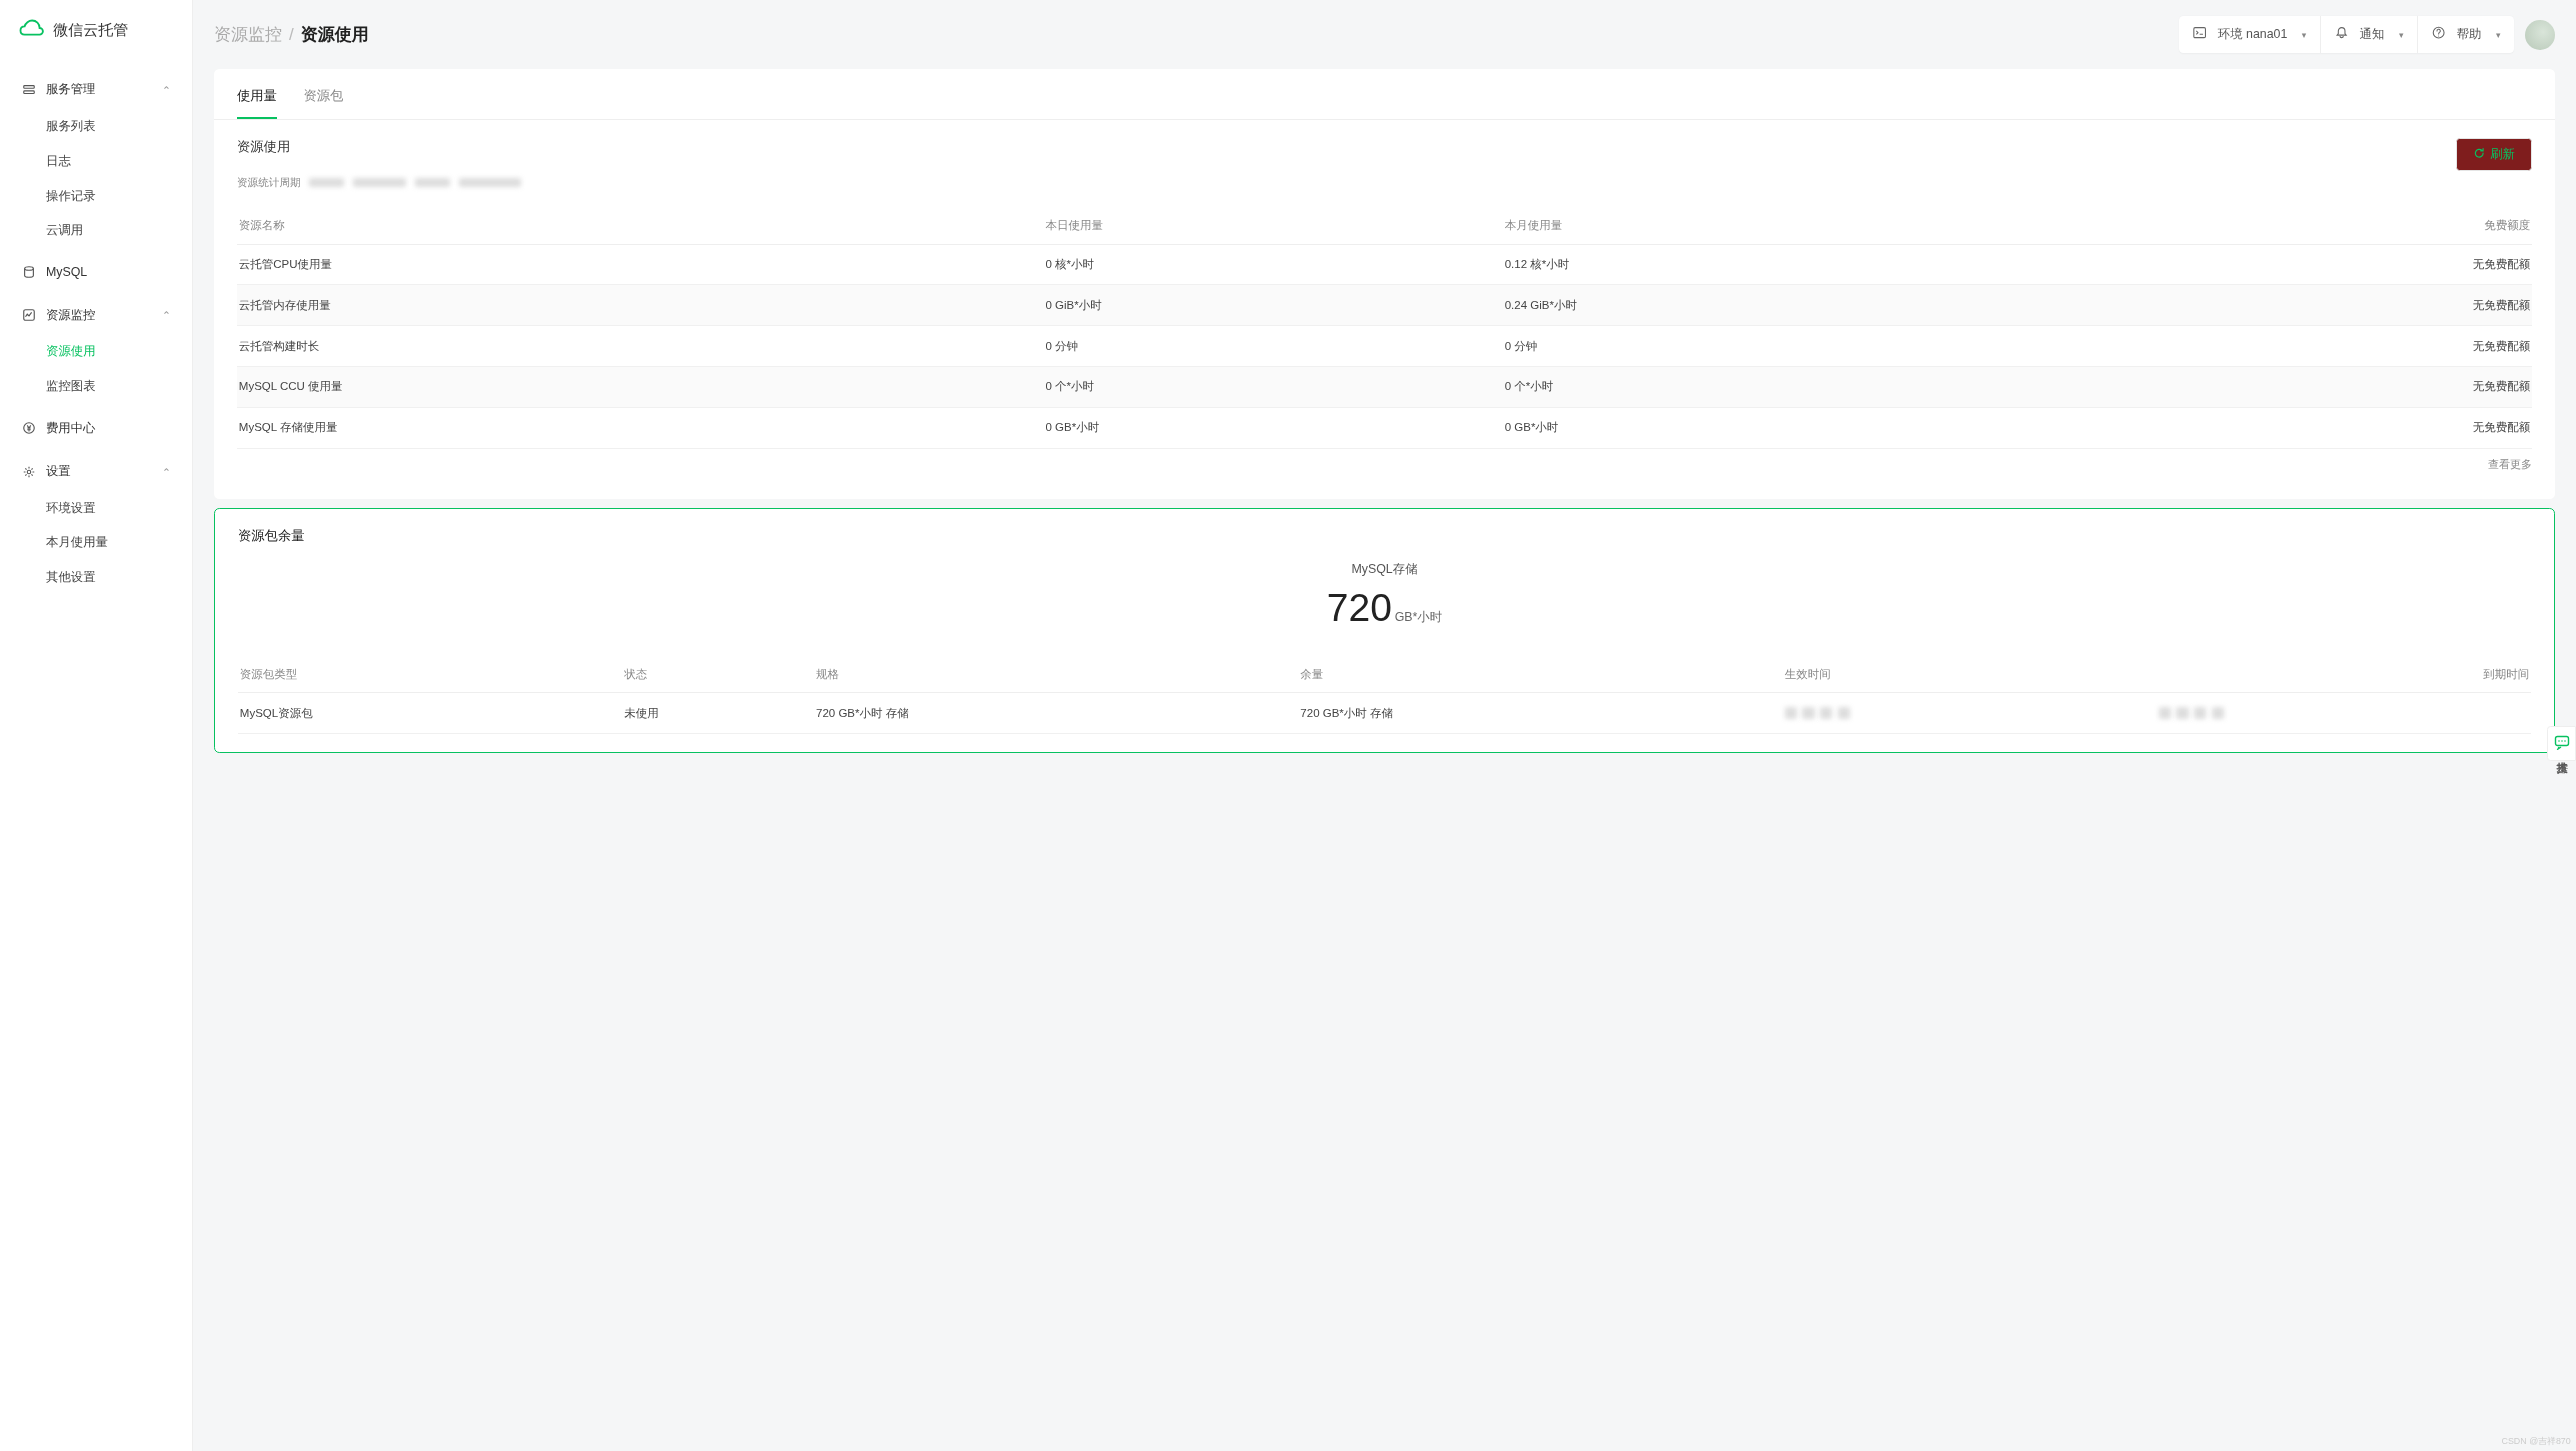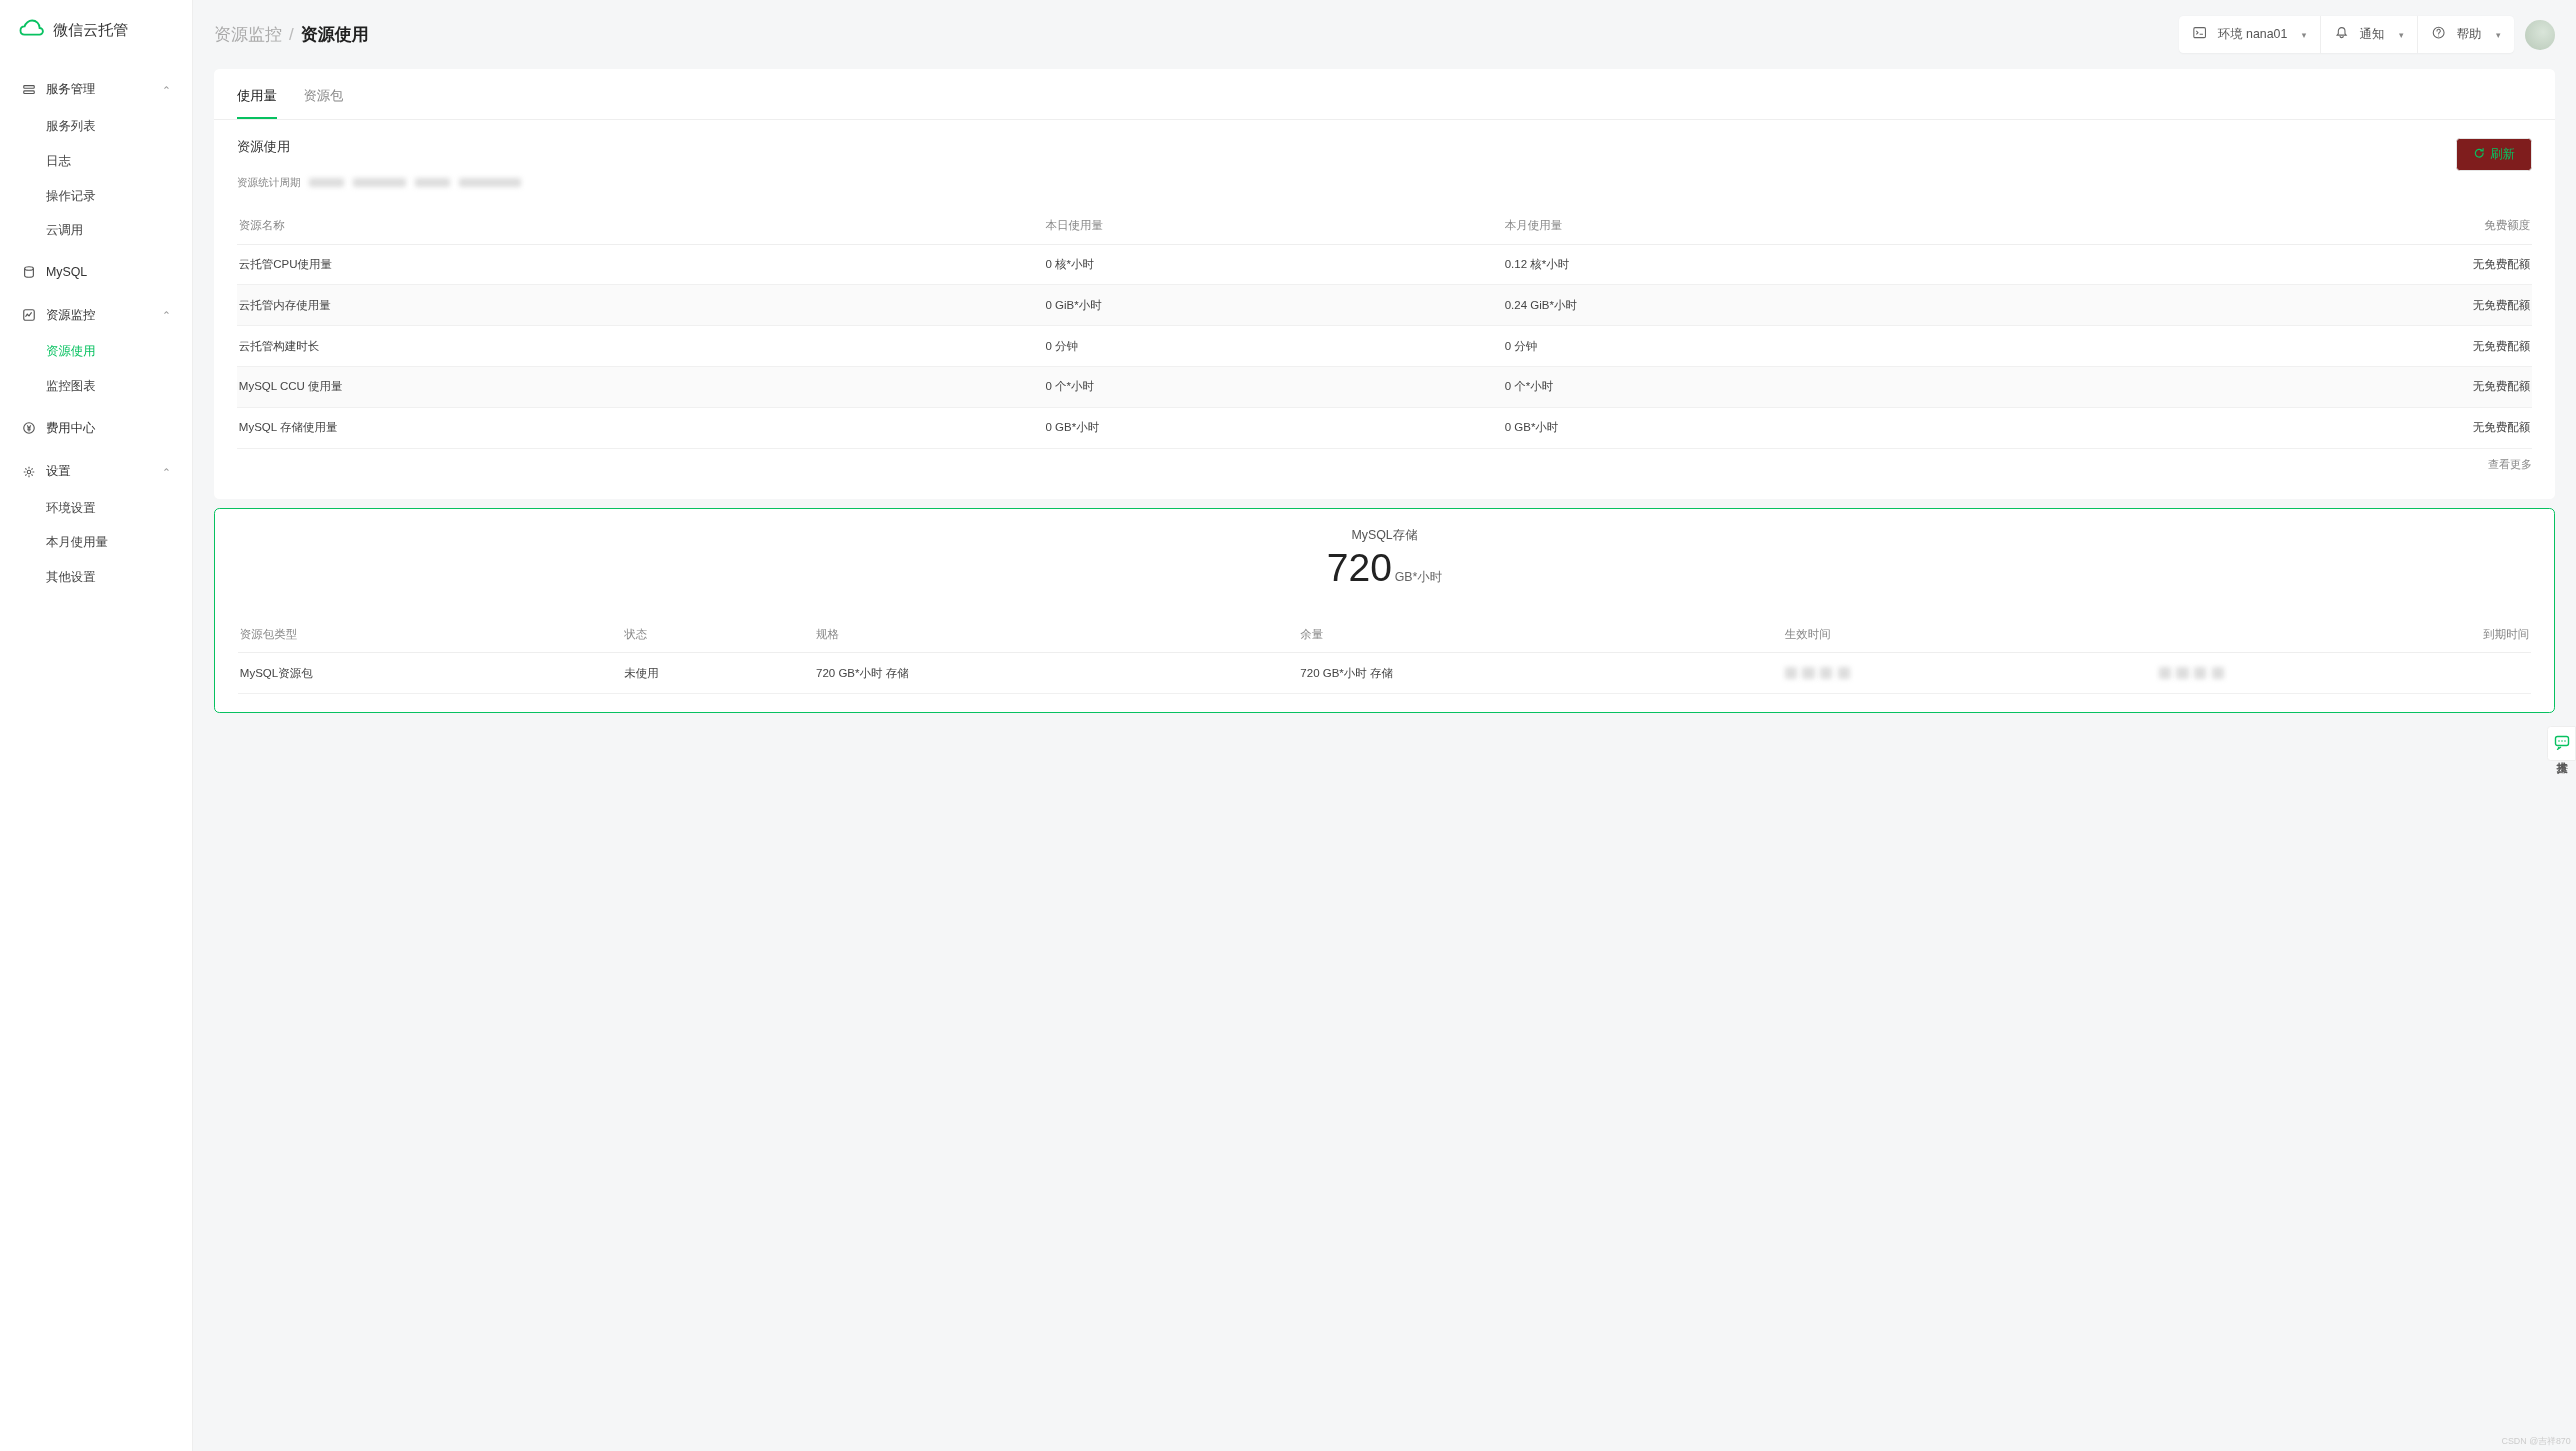--- a/index.html
+++ b/index.html
@@ -39,21 +39,21 @@
     table { width:100%; border-collapse:collapse; }
     th { text-align:left; font-weight:400; color:#888; font-size:11.5px; padding:10.6px 1.8px; border-bottom:0.9px solid #eee; }
     th:last-child { text-align:right; }
     td { padding:12.4px 1.8px; font-size:11.5px; color:#444; border-bottom:0.9px solid #f0f0f0; }
     td:last-child { text-align:right; }
     tbody tr:nth-child(even) td { background:#fafafa; }
     .see-more { text-align:right; color:#888; font-size:11px; padding:8.9px 0; cursor:pointer; }
     .card { border:1.8px solid #07c160; border-radius:5.3px; background:#fff; margin-top:8.9px; padding:17.7px 23px; }
     .card-title { font-size:13.3px; margin-bottom:16px; }
     .big-metric { text-align:center; margin-bottom:26.6px; }
-    .big-label { font-size:12.4px; color:#555; margin-bottom:2px; }
+    .big-label { font-size:12.4px; color:#555; margin-bottom:8px; }
     .big-value { font-weight:300; }
     .big-num { font-size:39px; color:#222; }
     .big-unit { font-size:12.4px; color:#666; margin-left:2.7px; }
     .mask { filter:blur(2.7px); background:#ddd; display:inline-block; width:12.4px; height:12.4px; border-radius:1.8px; margin-right:5.3px; }
     .masks { display:flex; }
     .support { position:fixed; right:0; top:50%; background:#fff; border:0.9px solid #eee; border-radius:3.5px 0 0 3.5px; padding:7px 5.3px; cursor:pointer; display:flex; flex-direction:column; align-items:center; gap:3.5px; font-size:11.5px; color:#555; }
     .support .chat-icon { color:#07c160; }
     .support span { writing-mode:vertical-rl; }
     .watermark { position:fixed; right:5.3px; bottom:3.5px; font-size:8.9px; color:#ccc; }
   </style>
@@ -246,20 +246,21 @@
               <td>0 GB*小时</td>
               <td>0 GB*小时</td>
               <td>无免费配额</td>
             </tr>
           </tbody>
       </table>
       <div class="see-more">查看更多</div>
     </div>
 
     <div class="card">
+      <div class="card-title">资源包余量</div>
       <div class="big-metric">
         <div class="big-label">MySQL存储</div>
         <div class="big-value">
           <span class="big-num">720</span><span class="big-unit">GB*小时</span>
         </div>
       </div>
       <table>
         <thead>
             <tr id="card-thead">
               <th>资源包类型</th>

